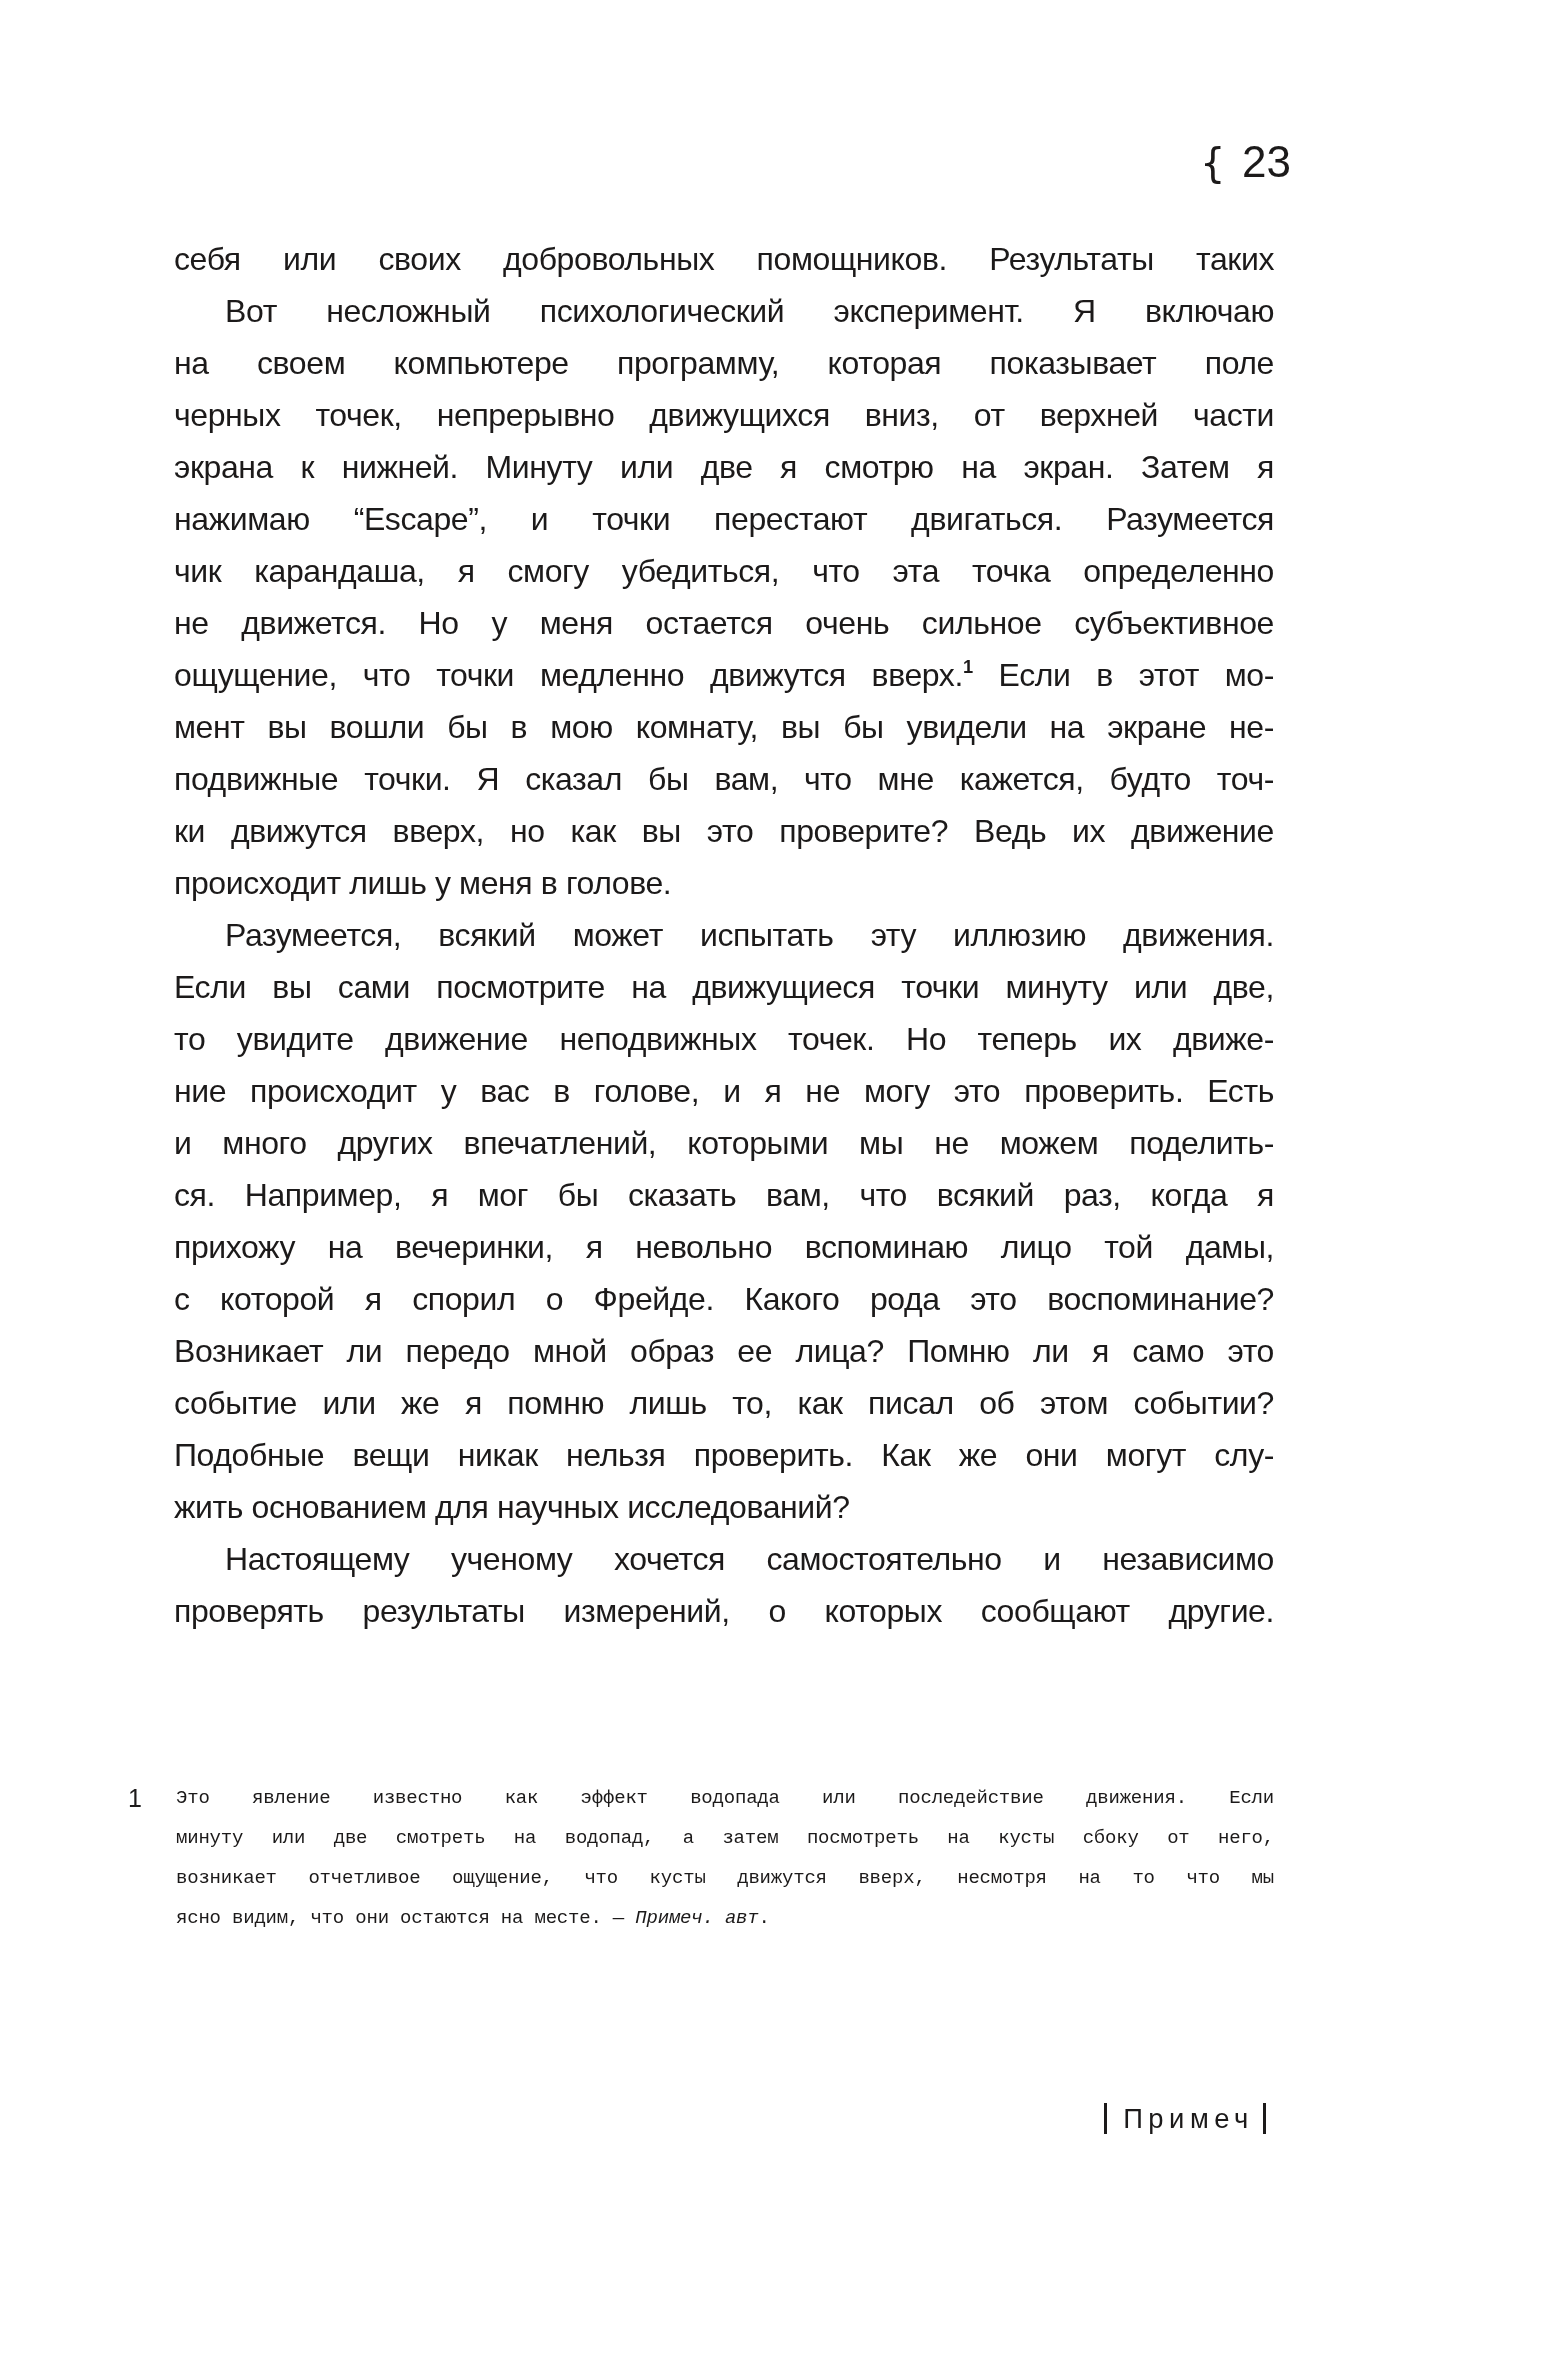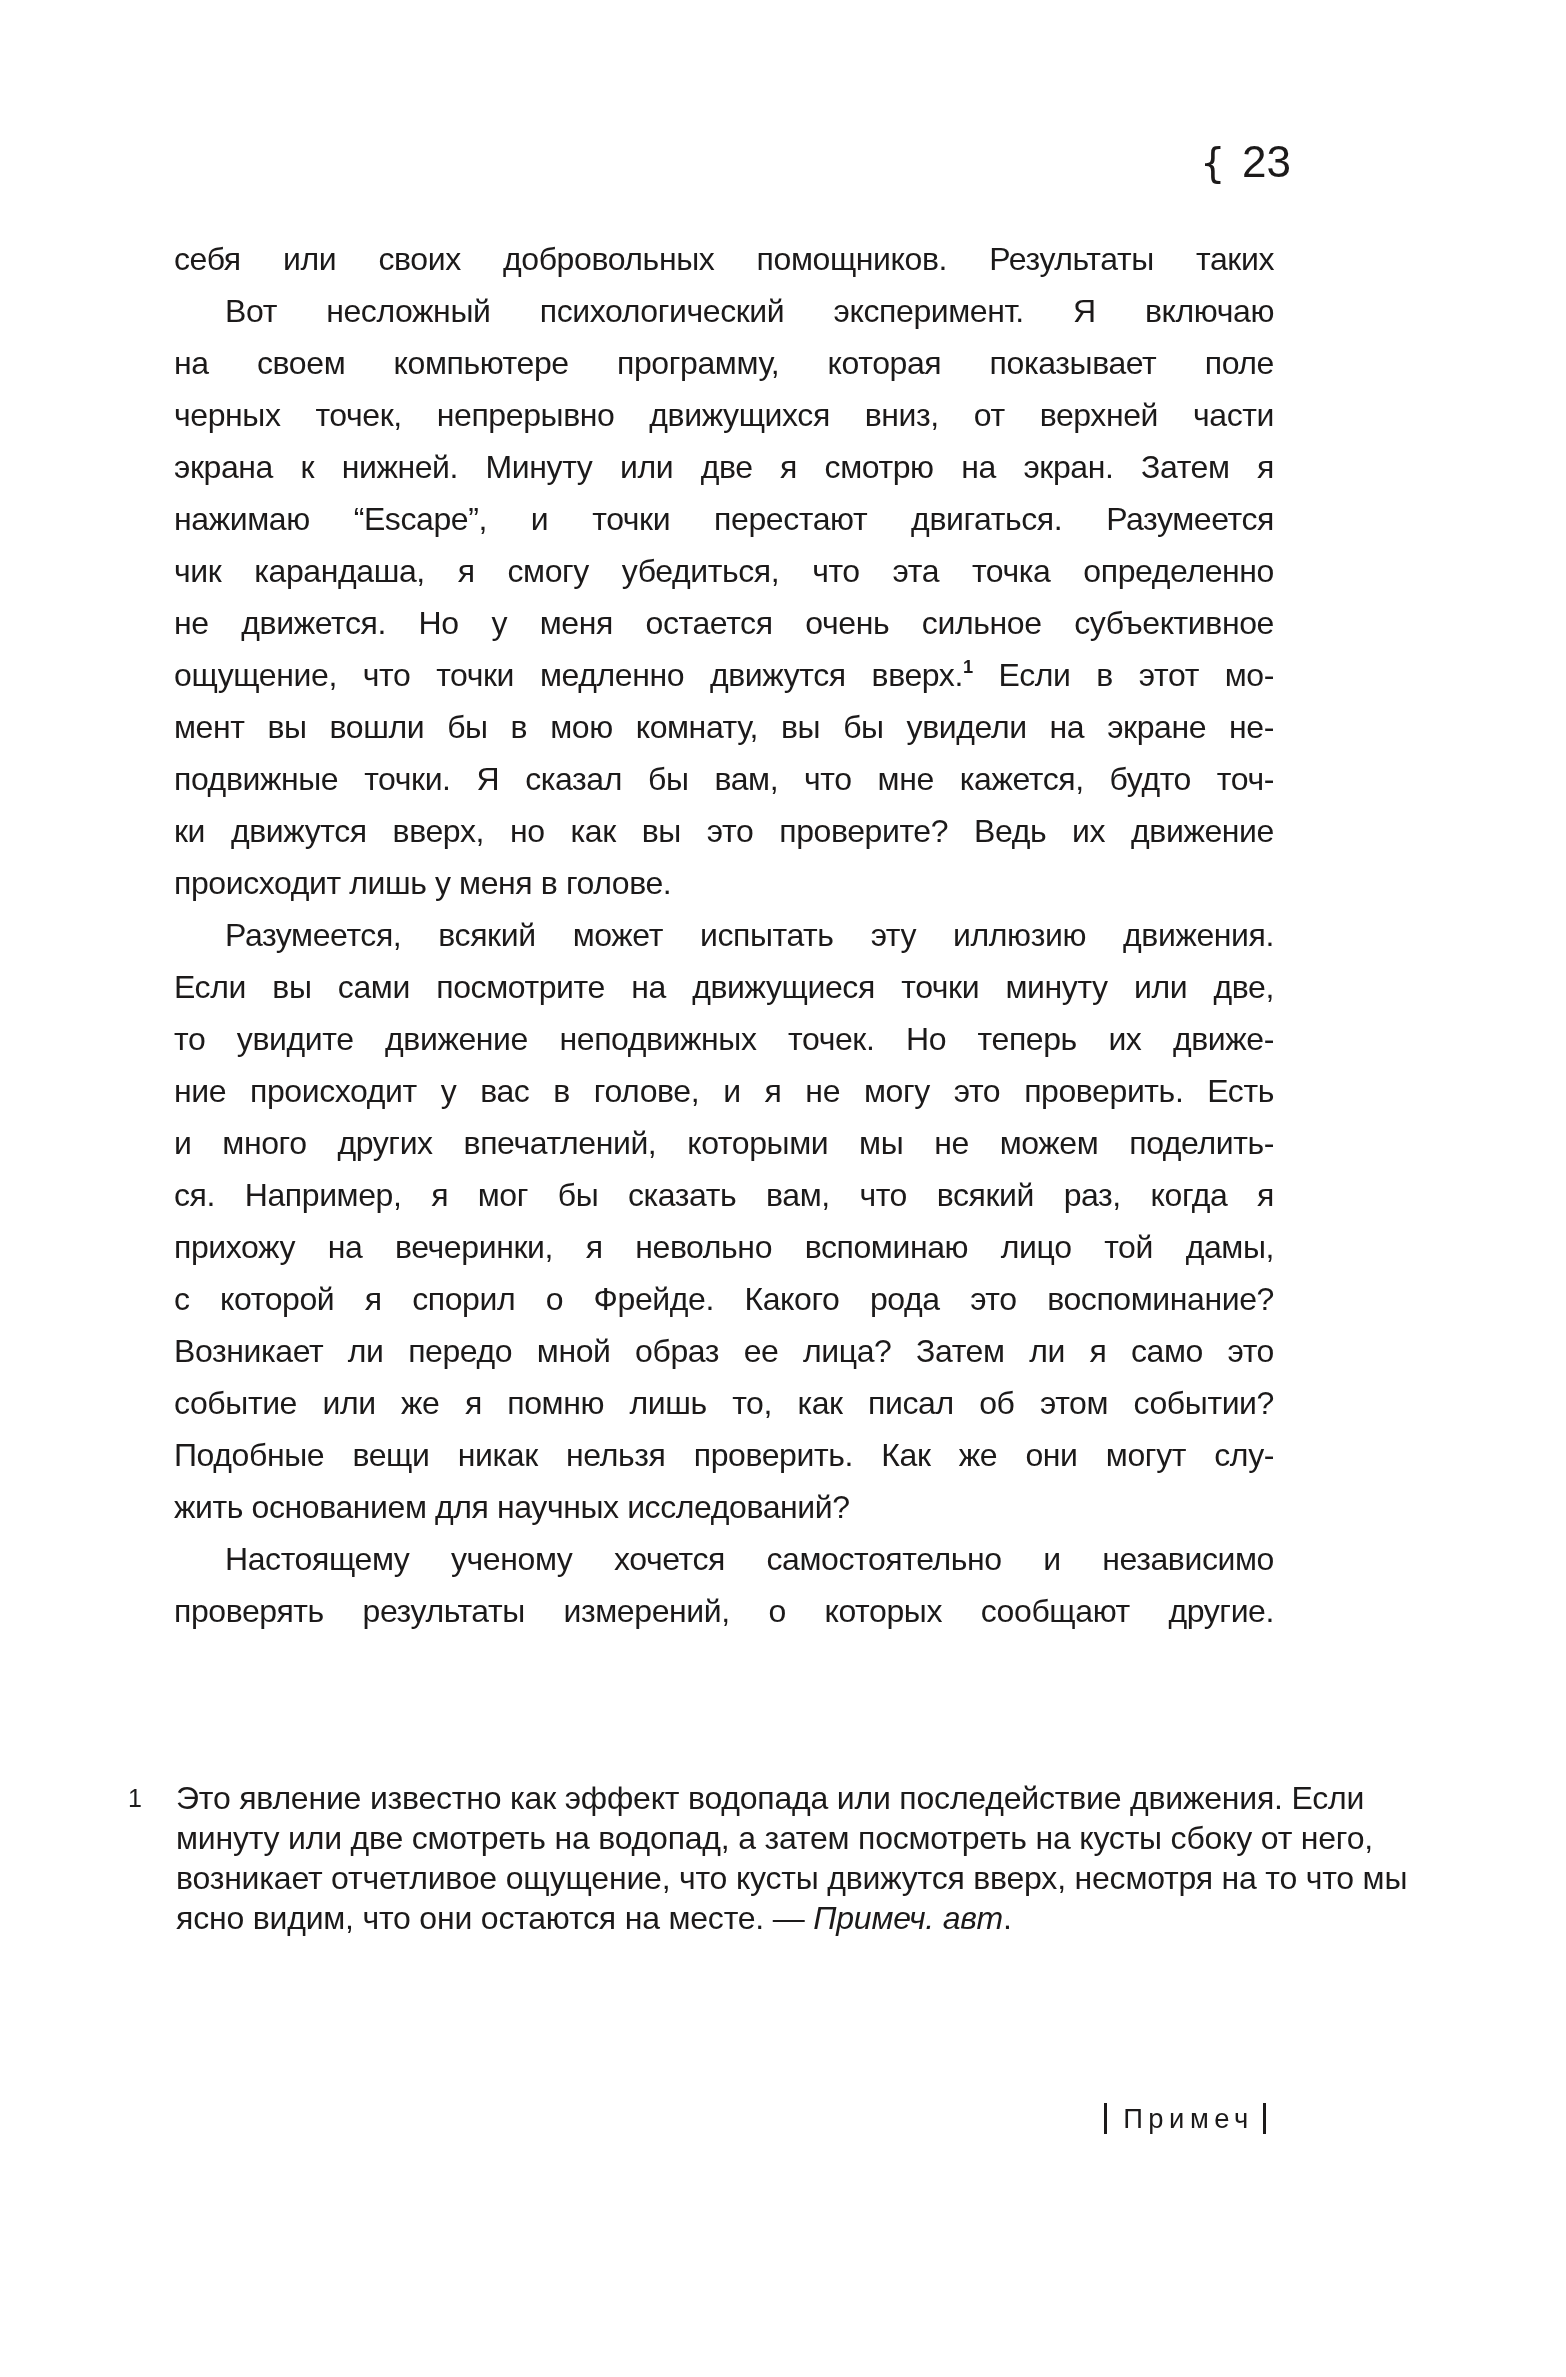--- a/index.html
+++ b/index.html
@@ -10,22 +10,22 @@
   .page-number .brace { font-family: "DejaVu Sans", sans-serif; font-size: 40px; margin-right: 16.5px; }
   .body-text { position: absolute; left: 174px; top: 234px; width: 1100px; }
   .line { display: block; height: 52px; line-height: 51px; font-size: 32px; letter-spacing: -0.4px;
           text-align: justify; text-align-last: justify; white-space: nowrap; overflow: visible; }
   .line.indent { padding-left: 51px; }
   .line.last { text-align-last: left; }
   sup.fn { font-size: 18.3px; line-height: 0; vertical-align: 12.8px; font-weight: bold; }
   .footnote { position: absolute; left: 128px; top: 1778px; width: 1146px; }
   .fn-number { position: absolute; left: 0; top: 0; font-size: 25px; line-height: 40px; }
   .fn-body { position: absolute; left: 48px; top: 0; width: 1098px; }
-  .fn-line { display: block; height: 40px; line-height: 40px; font-size: 32px; letter-spacing: -0.2px;
-             text-align: justify; text-align-last: justify; white-space: nowrap; }
+  .fn-line { display: block; height: 40px; line-height: 40px; font-size: 19px; letter-spacing: -0.2px;
+             text-align: justify; text-align-last: justify; white-space: nowrap; font-family: Liberation Mono, monospace; }
   .fn-line.last { text-align-last: left; }
   .fn-line em { font-style: italic; }
   .running-footer { position: absolute; left: 1104px; top: 2099px; width: 170px; height: 40px;
                     font-size: 27.4px; line-height: 40px; letter-spacing: 5.5px; white-space: nowrap; }
   .running-footer .bar { display: inline-block; width: 2.7px; height: 31px; background: #1c1a1a;
                          vertical-align: middle; margin-top: -3.7px; }
   .running-footer .title { margin: 0 9.1px 0 16.5px; }
 </style>
 </head>
 <body>
@@ -49,21 +49,21 @@
   <span class="line">ки движутся вверх, но как вы это проверите? Ведь их движение</span>
   <span class="line last">происходит лишь у меня в голове.</span>
   <span class="line indent">Разумеется, всякий может испытать эту иллюзию движения.</span>
   <span class="line">Если вы сами посмотрите на движущиеся точки минуту или две,</span>
   <span class="line">то увидите движение неподвижных точек. Но теперь их движе-</span>
   <span class="line">ние происходит у вас в голове, и я не могу это проверить. Есть</span>
   <span class="line">и много других впечатлений, которыми мы не можем поделить-</span>
   <span class="line">ся. Например, я мог бы сказать вам, что всякий раз, когда я</span>
   <span class="line">прихожу на вечеринки, я невольно вспоминаю лицо той дамы,</span>
   <span class="line">с которой я спорил о Фрейде. Какого рода это воспоминание?</span>
-  <span class="line">Возникает ли передо мной образ ее лица? Затем ли я само это</span>
+  <span class="line">Возникает ли передо мной образ ее лица? Помню ли я само это</span>
   <span class="line">событие или же я помню лишь то, как писал об этом событии?</span>
   <span class="line">Подобные вещи никак нельзя проверить. Как же они могут слу-</span>
   <span class="line last">жить основанием для научных исследований?</span>
   <span class="line indent">Настоящему ученому хочется самостоятельно и независимо</span>
   <span class="line">проверять результаты измерений, о которых сообщают другие.</span>
 </div>
 
 <div class="footnote">
   <span class="fn-number">1</span>
   <div class="fn-body">

